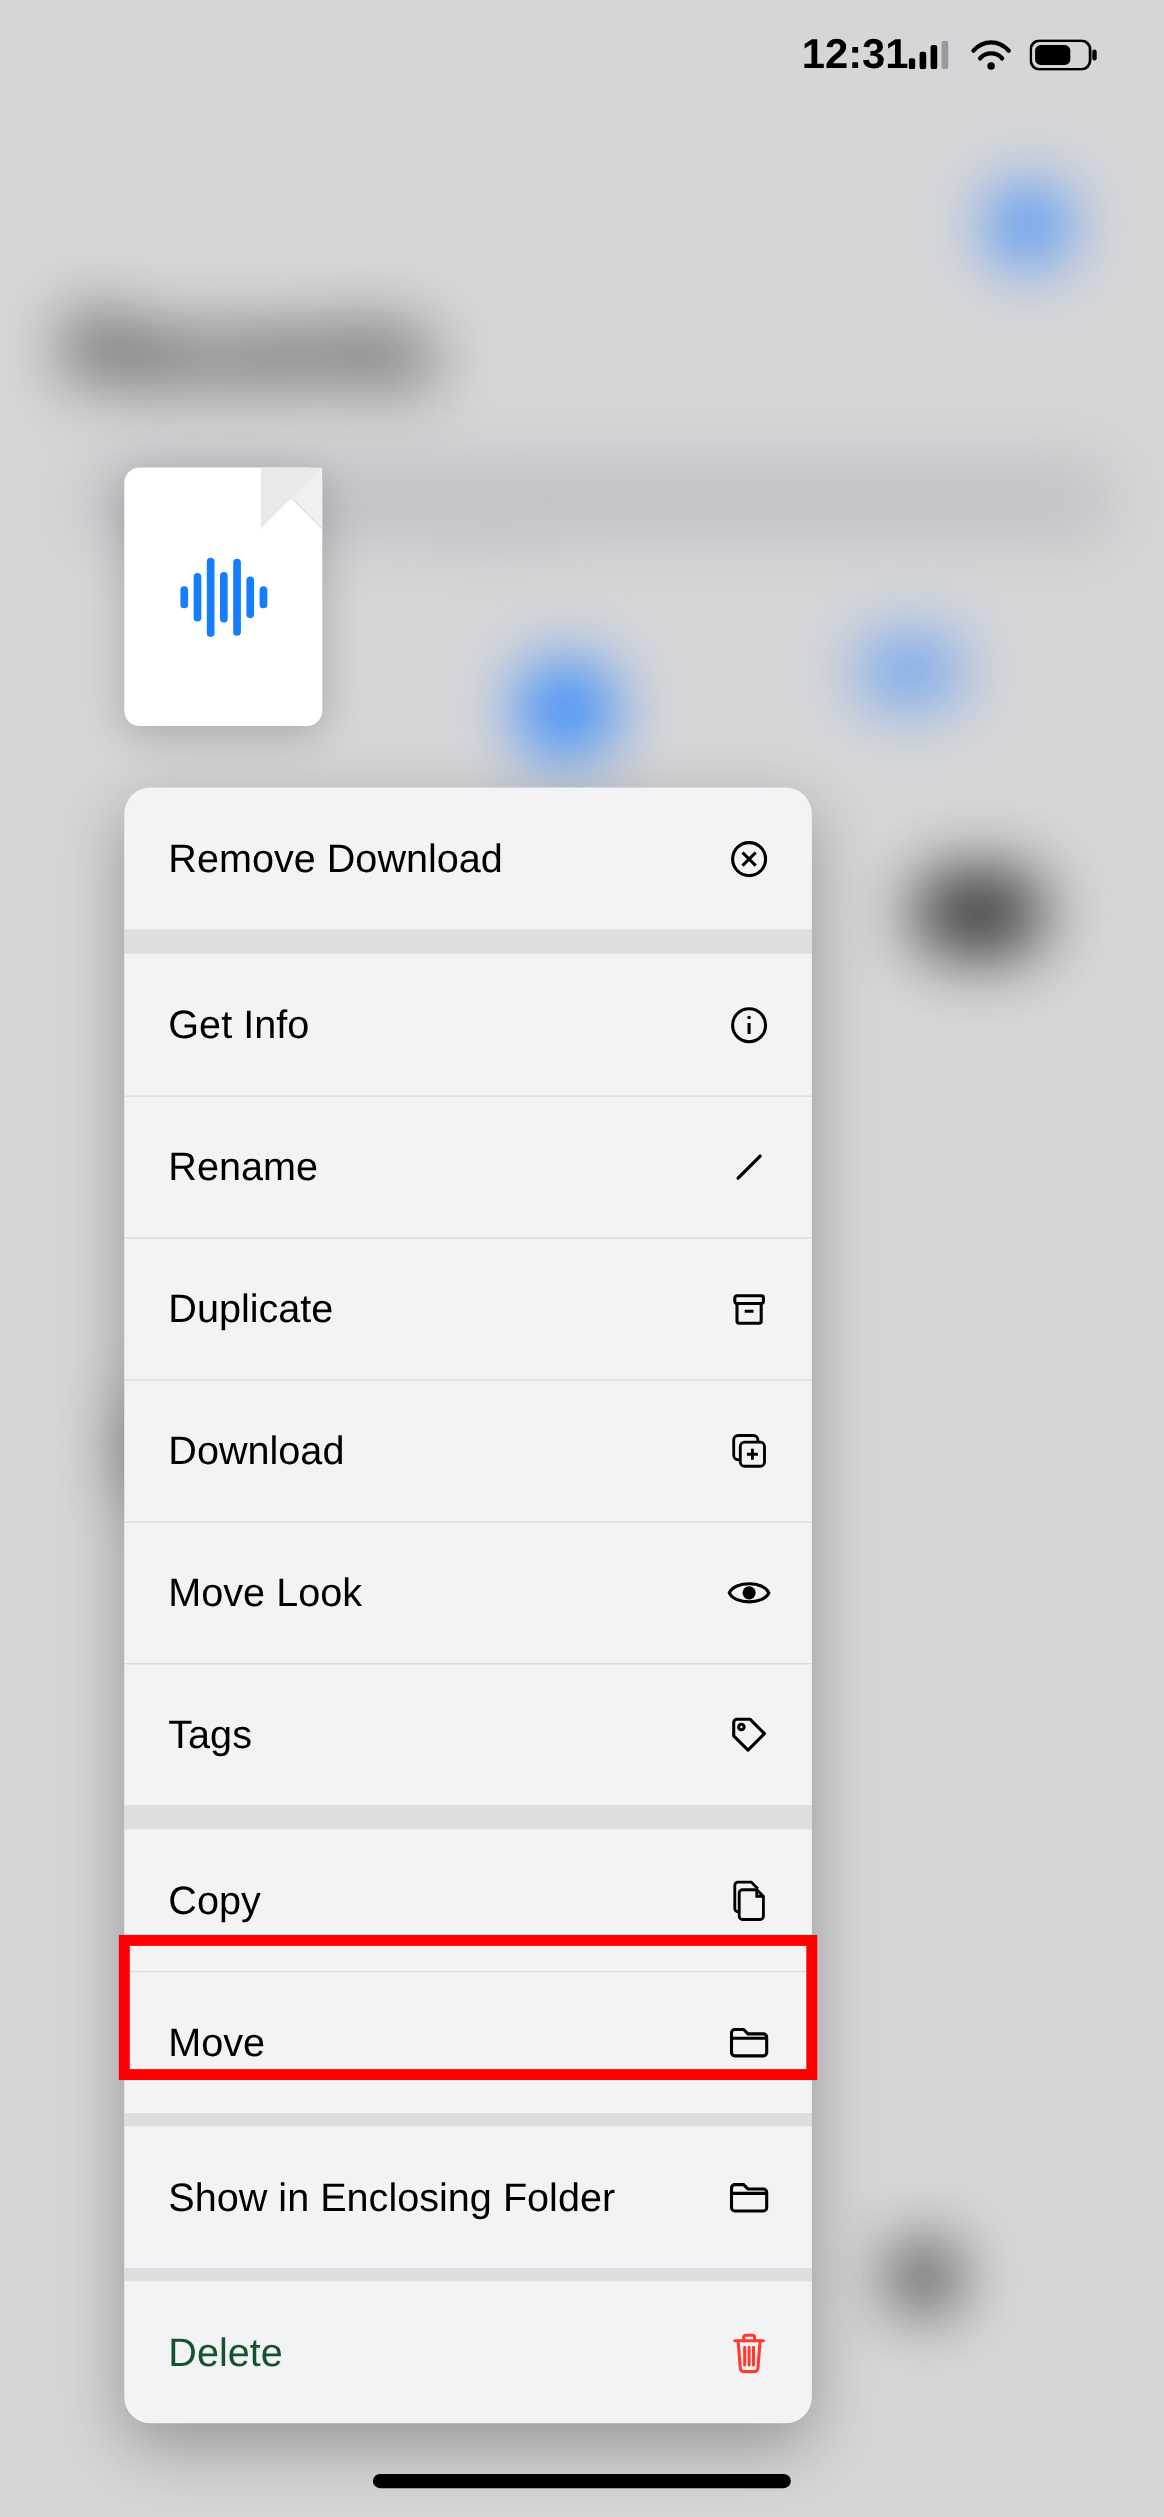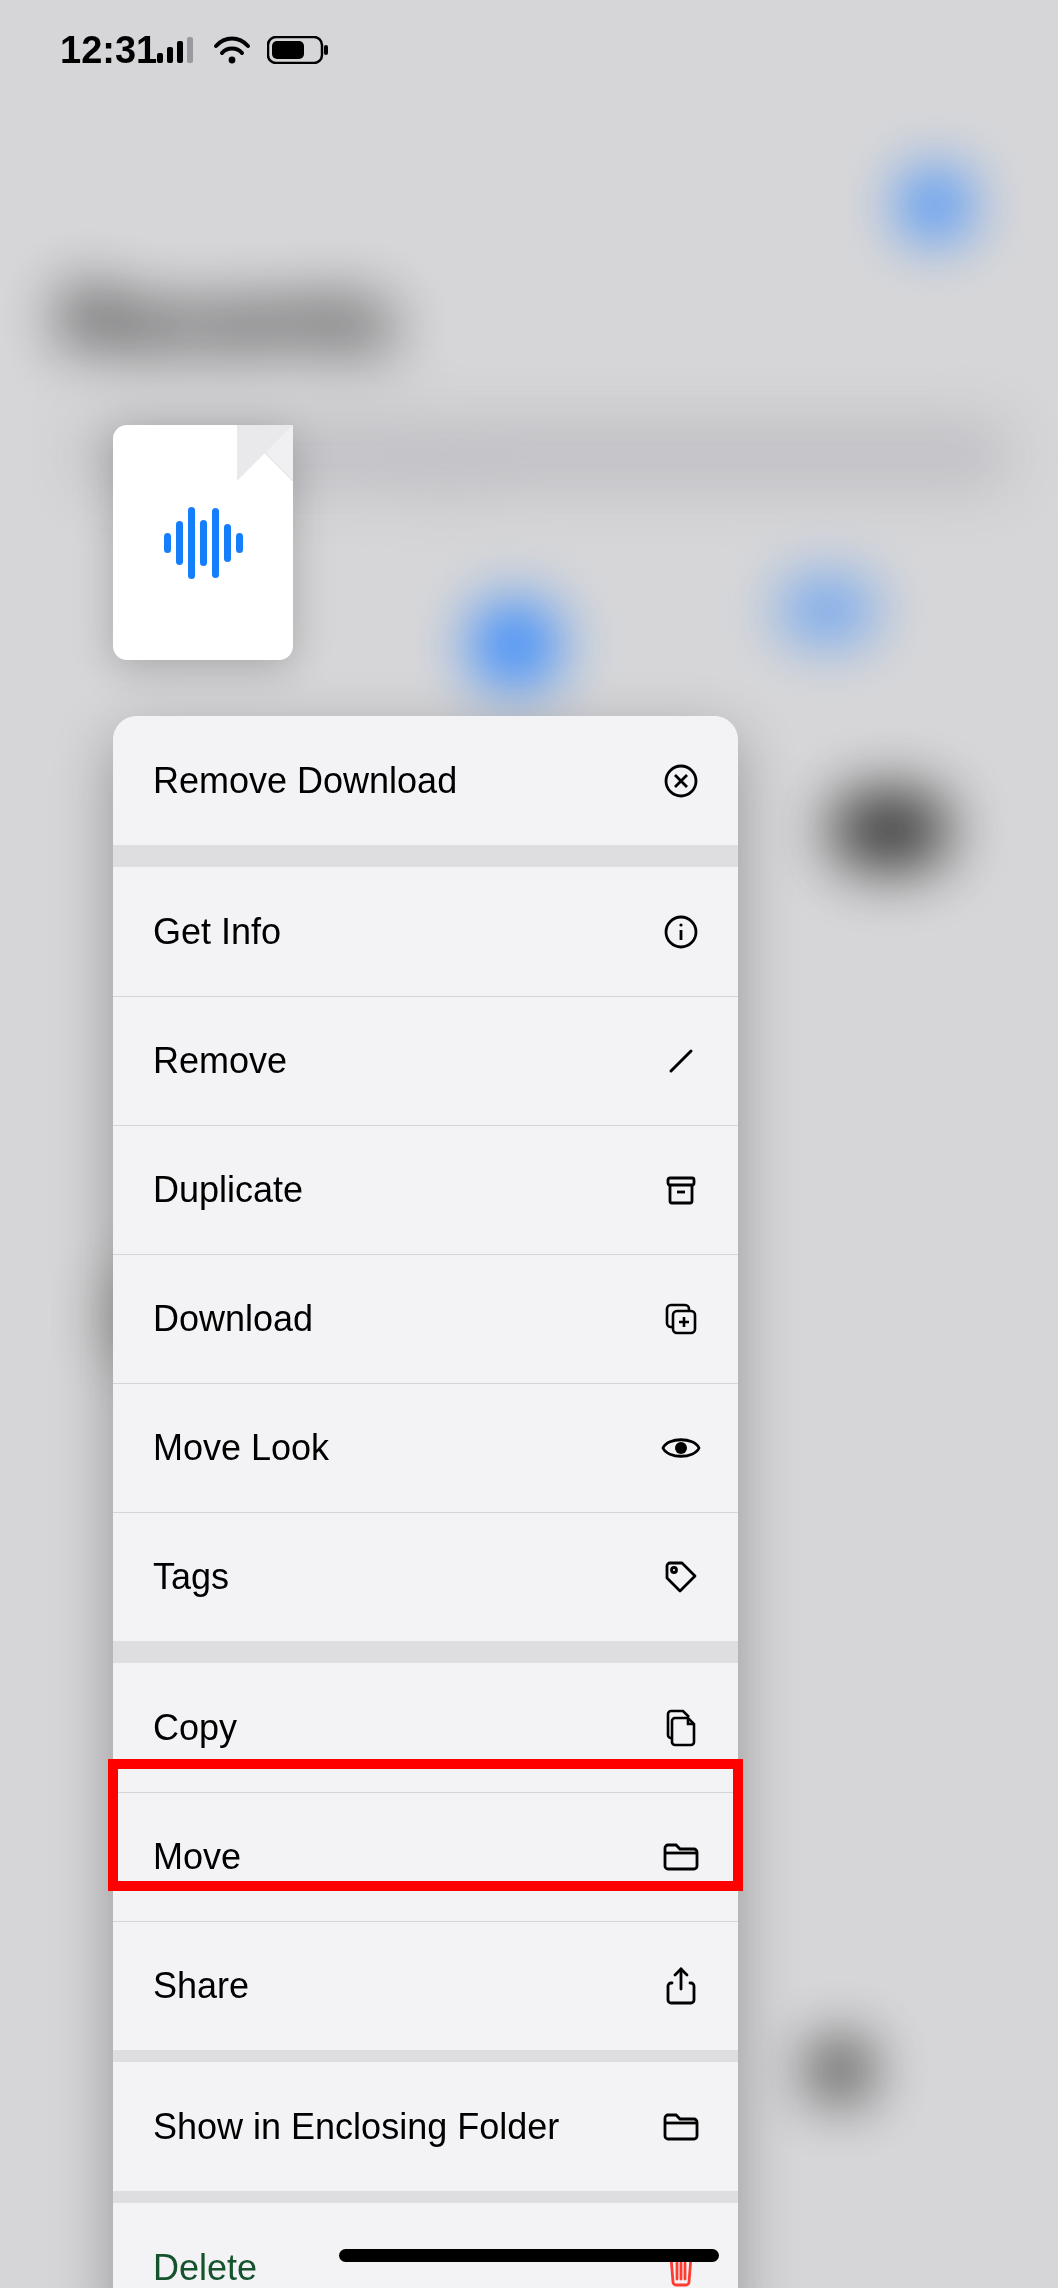--- a/index.html
+++ b/index.html
@@ -9,21 +9,21 @@
   .bg .dot-blue{position:absolute;border-radius:50%;background:#2a84ff;}
   .bg .dot-blue.a{left:900px;top:170px;width:70px;height:70px;}
   .bg .dot-blue.b{left:470px;top:600px;width:90px;height:90px;}
   .bg .dot-blue.c{left:780px;top:580px;width:95px;height:60px;border-radius:30px;opacity:.7;}
   .bg .dot-dark{position:absolute;border-radius:50%;background:#222;width:60px;height:60px;left:810px;top:2040px;}
   .bg .w1{position:absolute;left:830px;top:790px;width:120px;height:80px;background:#333;border-radius:40px;}
   .bg .w2{position:absolute;left:110px;top:1270px;width:90px;height:90px;background:#999;border-radius:20px;}
   .bg .bar{position:absolute;left:80px;top:420px;right:50px;height:70px;background:#bfbfc4;border-radius:18px;}
   .bg .thumb{position:absolute;left:420px;top:440px;width:60px;height:60px;background:#c0c0c5;border-radius:12px;}
   
-  .status{position:absolute;top:0;left:0;right:0;height:100px;display:flex;align-items:center;justify-content:flex-start;padding:0 60px;font-size:38px;font-weight:600;z-index:50;}
+  .status{position:absolute;top:0;left:0;right:0;height:100px;display:flex;align-items:center;justify-content:flex-end;padding:0 60px;font-size:38px;font-weight:600;z-index:50;}
   .status .right{display:flex;align-items:center;gap:16px;}
   .status svg{display:block;}
   
   .file{position:absolute;left:113px;top:425px;width:180px;height:235px;border-radius:14px;background:#fff;box-shadow:0 8px 40px rgba(0,0,0,.22);z-index:40;display:flex;align-items:center;justify-content:center;}
   .file svg.earmark{position:absolute;top:0;right:0;}
   .wave{display:flex;align-items:center;gap:5px;}
   .wave span{display:block;width:7px;border-radius:4px;background:#157efb;}
   
   .menu{position:absolute;left:113px;top:716px;width:625px;border-radius:24px;overflow:hidden;box-shadow:0 20px 60px rgba(0,0,0,.30);z-index:45;background:#e6e6e9;}
   .group{display:flex;flex-direction:column;background:rgba(244,244,246,.92);}
@@ -126,21 +126,21 @@
       <span>Get Info</span>
       <span class="icon">
         <svg width="36" height="36" viewBox="0 0 36 36" fill="none" stroke-width="2.8">
             <circle cx="18" cy="18" r="15"></circle>
             <circle cx="18" cy="11" r="1.6" fill="#000" stroke="none"></circle>
             <path d="M18 16 V26"></path>
           </svg>
       </span>
     </div>
     <div class="row">
-      <span>Remove</span>
+      <span>Rename</span>
       <span class="icon">
         <svg width="36" height="36" viewBox="0 0 36 36" fill="none" stroke-width="3" stroke-linecap="round">
             <path d="M8 28 L28 8"></path>
           </svg>
       </span>
     </div>
     <div class="row">
       <span>Duplicate</span>
       <span class="icon">
         <svg width="36" height="36" viewBox="0 0 36 36" fill="none" stroke-width="2.8">
@@ -191,30 +191,20 @@
             <path d="M10 30 H9 a3 3 0 0 1 -3 -3 V6 a3 3 0 0 1 3 -3 H21 L27 9"></path>
           </svg>
       </span>
     </div>
     <div class="row">
       <span>Move</span>
       <span class="icon">
         <svg width="40" height="34" viewBox="0 0 40 34" fill="none" stroke-width="2.8">
             <path d="M4 8 a3 3 0 0 1 3 -3 H15 L19 9 H33 a3 3 0 0 1 3 3 V26 a3 3 0 0 1 -3 3 H7 a3 3 0 0 1 -3 -3 Z"></path>
             <path d="M4 13 H36"></path>
-          </svg>
-      </span>
-    </div>
-    <div class="row" id="share-row">
-      <span>Share</span>
-      <span class="icon">
-        <svg width="34" height="42" viewBox="0 0 34 42" fill="none" stroke-width="2.8" stroke-linecap="round" stroke-linejoin="round">
-            <path d="M17 4 V24"></path>
-            <path d="M11 10 L17 4 L23 10"></path>
-            <path d="M8 18 H7 a3 3 0 0 0 -3 3 V35 a3 3 0 0 0 3 3 H27 a3 3 0 0 0 3 -3 V21 a3 3 0 0 0 -3 -3 H26"></path>
           </svg>
       </span>
     </div>
   </div>
   <div class="gap small"></div>
 
   <div class="group">
     <div class="row">
       <span>Show in Enclosing Folder</span>
       <span class="icon">

